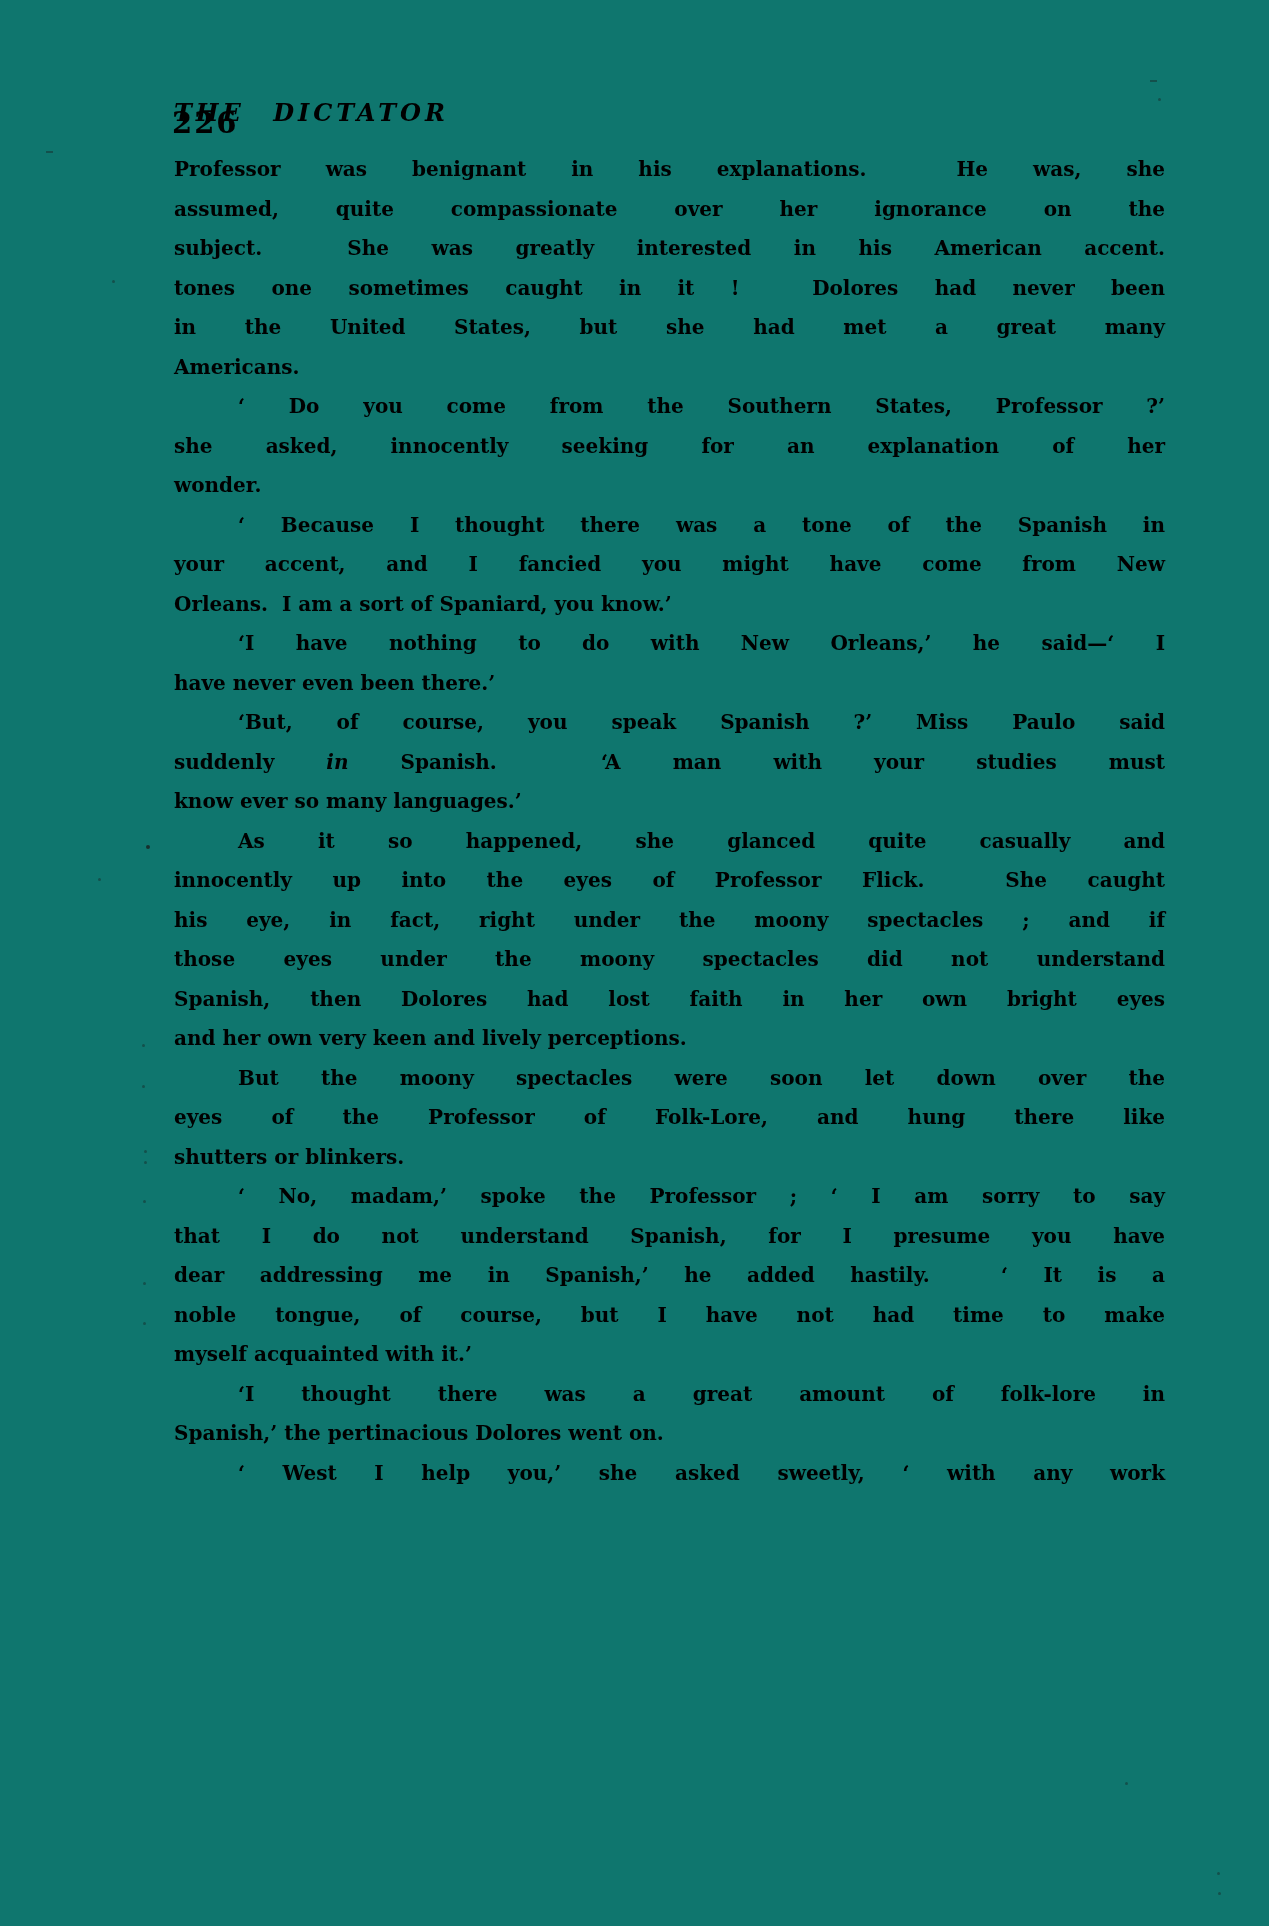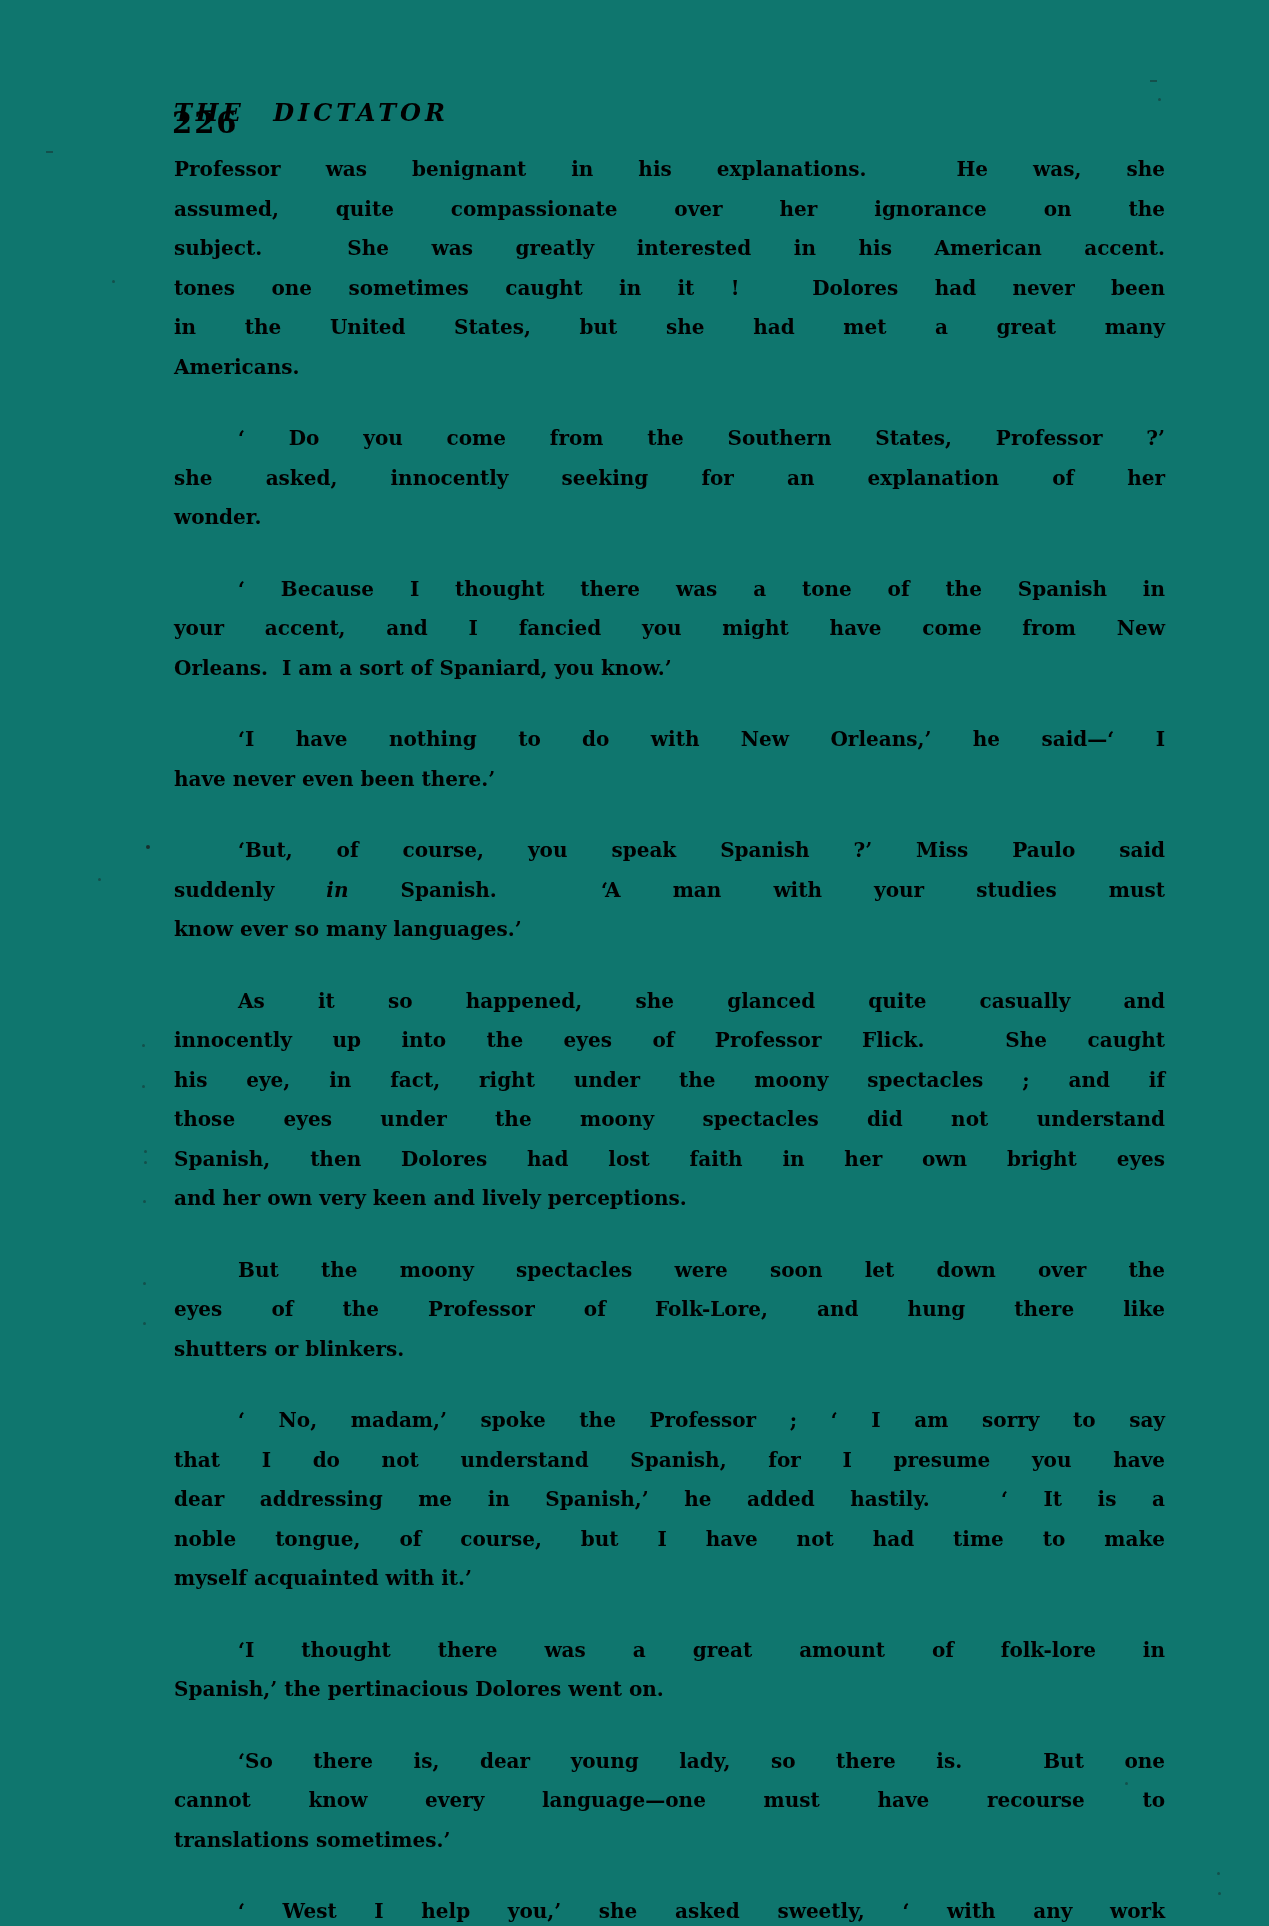--- a/index.html
+++ b/index.html
@@ -21,21 +21,21 @@
     text-align: left; font-style: italic; font-weight: 700;
     font-size: 24px; letter-spacing: 4px; word-spacing: 16px;
   }
   .text-block {
     position: absolute; left: 174px; top: 150px; width: 991px;
     font-size: 20px; font-weight: 700; line-height: 39.5px;
   }
   .para { margin: 0; }
   .line { white-space: pre-wrap; }
   .line.j { text-align: justify; text-align-last: justify; }
-  .line.ind { padding-left: 64px; margin-top: 32px; }
+  .line.ind { padding-left: 64px; }
   .it { font-style: italic; }
   .speck {
     position: absolute; background: #1a1a1a; border-radius: 50%;
     width: 4px; height: 4px; opacity: 0.75;
   }
   .speck.faint { opacity: 0.4; width: 3px; height: 3px; }
   .speck.dash { border-radius: 0; width: 7px; height: 2px; }
 </style>
 </head>
 <body>
@@ -92,25 +92,20 @@
         <div class="line j">that I do not understand Spanish, for I presume you have</div>
         <div class="line j">dear addressing me in Spanish,’ he added hastily.  ‘ It is a</div>
         <div class="line j">noble tongue, of course, but I have not had time to make</div>
         <div class="line">myself acquainted with it.’</div>
       </div>
       <div class="para">
         <div class="line j ind">‘I thought there was a great amount of folk-lore in</div>
         <div class="line">Spanish,’ the pertinacious Dolores went on.</div>
       </div>
       <div class="para">
-        <div class="line j ind">‘So there is, dear young lady, so there is.  But one</div>
-        <div class="line j">cannot know every language—one must have recourse to</div>
-        <div class="line">translations sometimes.’</div>
-      </div>
-      <div class="para">
         <div class="line j ind">‘ West I help you,’ she asked sweetly, ‘ with any work</div>
       </div>
     </div>
 
   <div class="speck dash faint" style="left:46px; top:151px;"></div>
   <div class="speck faint" style="left:112px; top:280px;"></div>
   <div class="speck faint" style="left:98px; top:878px;"></div>
   <div class="speck dash faint" style="left:1150px; top:80px;"></div>
   <div class="speck faint" style="left:1158px; top:98px;"></div>
   <div class="speck" style="left:146px; top:845px;"></div>

